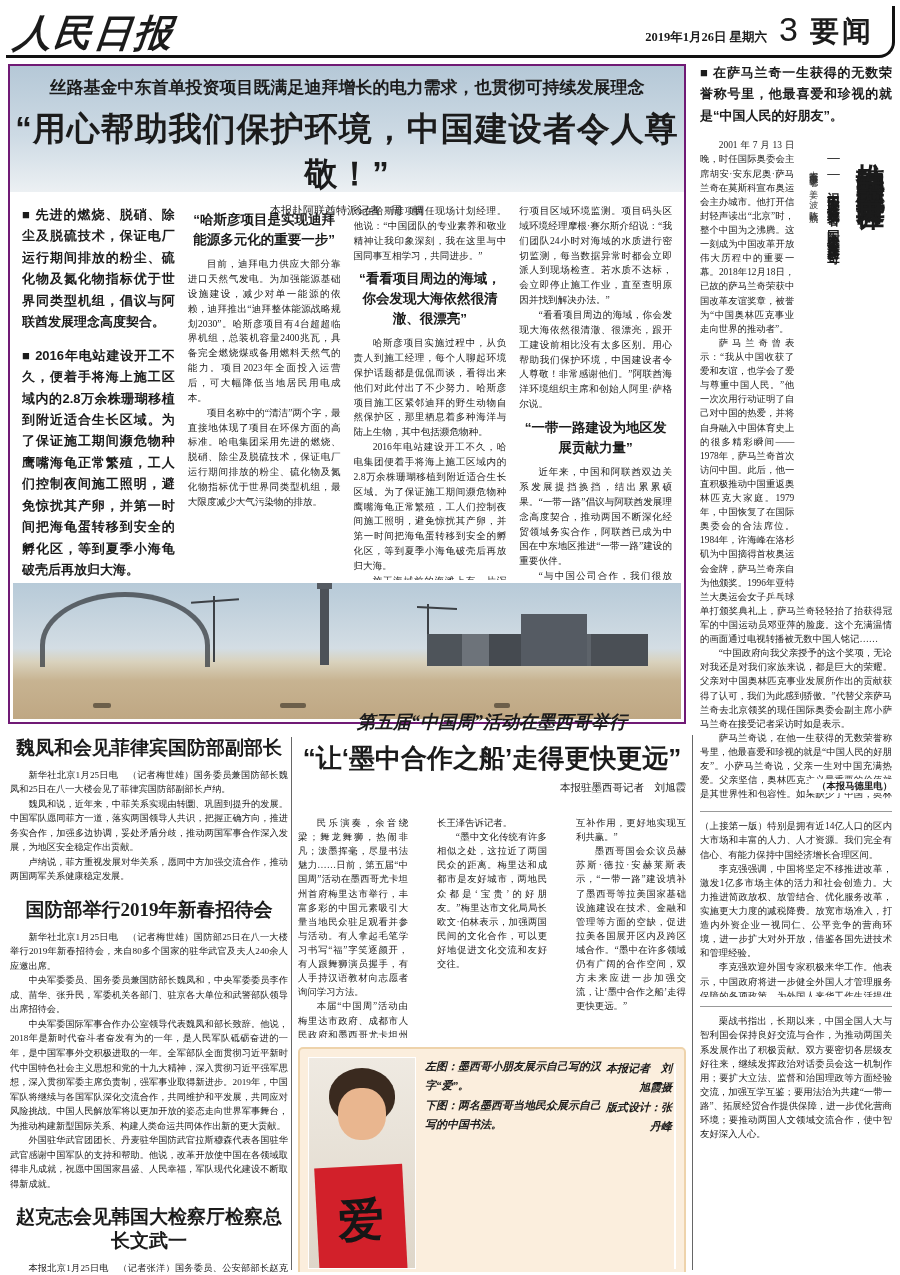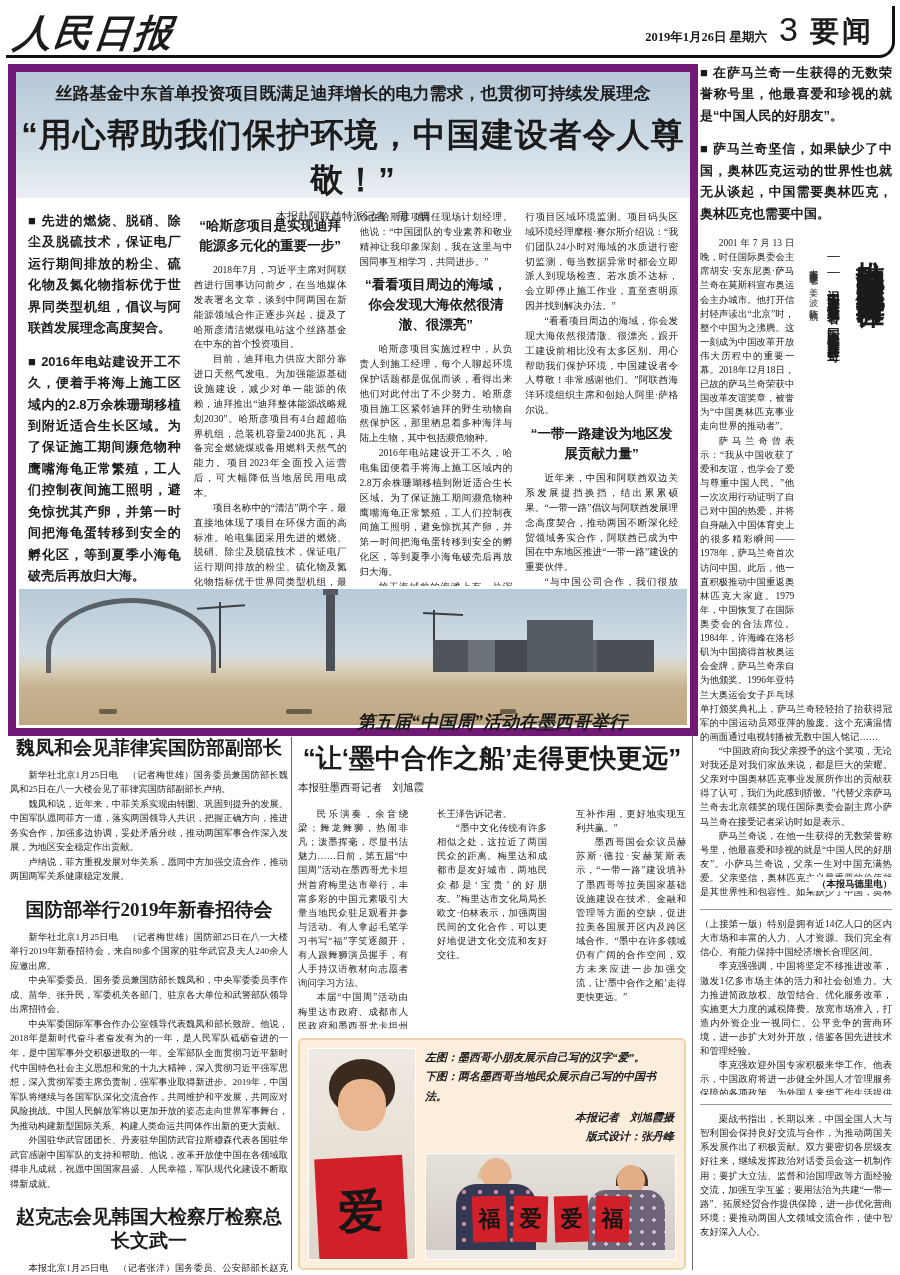--- a/index.html
+++ b/index.html
@@ -9,21 +9,21 @@
   .masthead{position:absolute;left:14px;top:8px;font-size:38px;font-weight:bold;
             font-style:italic;transform:skewX(-6deg);letter-spacing:2px;}
   .head-right{position:absolute;right:26px;top:10px;display:flex;align-items:baseline;gap:12px;}
   .head-date{font-size:12.5px;font-weight:bold;}
   .head-page{font-size:34px;font-family:"Liberation Sans","DejaVu Sans",sans-serif;}
   .head-section{font-size:29px;font-weight:bold;font-family:"Liberation Sans","DejaVu Sans",sans-serif;letter-spacing:3px;}
   .head-frame{position:absolute;left:6px;top:6px;width:886px;height:49px;
               border-bottom:3px solid #111;border-right:3px solid #111;border-bottom-right-radius:16px;}
   
   .main-box{position:absolute;left:8px;top:64px;width:674px;height:656px;
-            border:8px solid #701a75;background:#fff;overflow:hidden;}
+            border:2px solid #701a75;background:#fff;overflow:hidden;}
   .main-head{height:116px;background:linear-gradient(180deg,#b5c8d7 0%,#cddae4 55%,#ecf0f3 100%);
              text-align:center;padding-top:10px;}
   .kicker{font-family:"Liberation Sans","DejaVu Sans",sans-serif;font-weight:bold;font-size:17px;margin:0;}
   .headline{font-family:"Liberation Sans","DejaVu Sans",sans-serif;font-weight:900;font-size:33px;
             margin:8px 0 6px;letter-spacing:1px;}
   .byline{font-size:11px;margin:0;color:#222;}
   .main-cols{display:flex;gap:13px;padding:12px 12px 0 12px;height:376px;overflow:hidden;}
   .mcol{flex:1;overflow:hidden;font-size:9.6px;line-height:1.55;text-align:justify;}
   .bullet{font-family:"Liberation Sans","DejaVu Sans",sans-serif;font-weight:bold;
           font-size:12.5px;line-height:1.62;margin:0 0 14px;text-indent:0;}
@@ -67,33 +67,33 @@
   
   .left-bottom{position:absolute;left:10px;top:734px;width:278px;height:538px;overflow:hidden;
                font-size:9.2px;line-height:1.58;text-align:justify;}
   .lb-title{font-size:19px;font-weight:bold;text-align:center;margin:14px 0 8px;line-height:1.25;}
   .lb-title.first{margin-top:2px;}
   
   .mexico{position:absolute;left:298px;top:710px;width:388px;height:562px;overflow:hidden;}
   .mx-kicker{font-size:18px;font-style:italic;font-weight:bold;text-align:center;margin:0;}
   .mx-headline{font-family:"Liberation Sans","DejaVu Sans",sans-serif;font-weight:900;
                font-size:26px;text-align:center;margin:7px 0 5px;}
-  .mx-byline{font-size:10.5px;text-align:left;margin:0 0 12px;}
+  .mx-byline{font-size:10.5px;text-align:right;margin:0 0 21px;}
   .mx-cols{display:flex;gap:29px;height:222px;overflow:hidden;font-size:9.4px;line-height:1.5;text-align:justify;}
   .mx-col{flex:1;overflow:hidden;}
   
   .panel{margin-top:9px;height:212px;background:#fbeedd;border:2px solid #eed3ab;border-radius:5px;
          display:flex;gap:9px;padding:8px;overflow:hidden;}
   .boy-photo{position:relative;width:106px;flex:none;background:linear-gradient(180deg,#efeae2,#ded6c9);overflow:hidden;border:1px solid #fff;}
   .boy-hair{position:absolute;top:10px;left:20px;width:66px;height:56px;border-radius:50% 50% 46% 46%;background:#3a2a1f;}
   .boy-face{position:absolute;top:30px;left:29px;width:48px;height:52px;border-radius:46%;background:#e9b68f;}
   .boy-paper{position:absolute;bottom:-8px;left:8px;width:88px;height:110px;background:#d2202a;
              transform:rotate(-3deg);display:flex;align-items:center;justify-content:center;
              color:#161616;font-size:46px;font-weight:bold;}
-  .panel-right{flex:1;display:flex;flex-direction:column;min-width:0;}
+  .panel-right{flex:1;display:flex;min-width:0;}
   .pan-caps{font-size:11px;font-style:italic;font-weight:bold;line-height:1.75;margin:0;}
   .pan-credit{text-align:right;margin:2px 2px 0 0;}
   .women-photo{position:relative;flex:1;margin-top:7px;background:linear-gradient(180deg,#e6e2dc,#cfc9c1);overflow:hidden;border:1px solid #fff;}
   .w1{position:absolute;left:12%;bottom:0;width:32%;height:72%;border-radius:20px 20px 0 0;background:#343852;
       background-image:radial-gradient(circle at 8px 8px,#c2899a 2px,transparent 2.5px);background-size:16px 16px;}
   .w2{position:absolute;right:4%;bottom:0;width:31%;height:66%;border-radius:18px 18px 0 0;background:#6e6478;
       background-image:radial-gradient(circle at 6px 6px,#cabdd1 1.6px,transparent 2px);background-size:12px 12px;}
   .h1c{position:absolute;left:22%;bottom:66%;width:30px;height:32px;border-radius:50%;background:#e7b58e;}
   .h1h{position:absolute;left:21%;bottom:76%;width:34px;height:18px;border-radius:16px 16px 0 0;background:#d9c79b;}
   .h2c{position:absolute;right:12%;bottom:61%;width:28px;height:30px;border-radius:50%;background:#e3ad85;}
@@ -127,21 +127,20 @@
       <h1 class="headline">“用心帮助我们保护环境，中国建设者令人尊敬！”</h1>
       <p class="byline">本报赴阿联酋特派记者　周　輖</p>
     </div>
     <div class="main-cols">
       <div class="mcol">
           <p class="bullet sb-bullet">■ 先进的燃烧、脱硝、除尘及脱硫技术，保证电厂运行期间排放的粉尘、硫化物及氮化物指标优于世界同类型机组，倡议与阿联酋发展理念高度契合。</p>
           <p class="bullet sb-bullet">■ 2016年电站建设开工不久，便着手将海上施工区域内的2.8万余株珊瑚移植到附近适合生长区域。为了保证施工期间濒危物种鹰嘴海龟正常繁殖，工人们控制夜间施工照明，避免惊扰其产卵，并第一时间把海龟蛋转移到安全的孵化区，等到夏季小海龟破壳后再放归大海。</p>
         </div>
       <div class="mcol">
           <p class="col-sub">“哈斯彦项目是实现迪拜能源多元化的重要一步”</p>
-          <p class="bp">2018年7月，习近平主席对阿联酋进行国事访问前夕，在当地媒体发表署名文章，谈到中阿两国在新能源领域合作正逐步兴起，提及了哈斯彦清洁燃煤电站这个丝路基金在中东的首个投资项目。</p>
           <p class="bp">目前，迪拜电力供应大部分靠进口天然气发电。为加强能源基础设施建设，减少对单一能源的依赖，迪拜推出“迪拜整体能源战略规划2030”。哈斯彦项目有4台超超临界机组，总装机容量2400兆瓦，具备完全燃烧煤或备用燃料天然气的能力。项目2023年全面投入运营后，可大幅降低当地居民用电成本。</p>
           <p class="bp">项目名称中的“清洁”两个字，最直接地体现了项目在环保方面的高标准。哈电集团采用先进的燃烧、脱硝、除尘及脱硫技术，保证电厂运行期间排放的粉尘、硫化物及氮化物指标优于世界同类型机组，最大限度减少大气污染物的排放。</p>
         </div>
       <div class="mcol">
           <p class="bp noind">今在哈斯彦项目任现场计划经理。他说：“中国团队的专业素养和敬业精神让我印象深刻，我在这里与中国同事互相学习，共同进步。”</p>
           <p class="col-sub">“看看项目周边的海域，你会发现大海依然很清澈、很漂亮”</p>
           <p class="bp">哈斯彦项目实施过程中，从负责人到施工经理，每个人聊起环境保护话题都是侃侃而谈，看得出来他们对此付出了不少努力。哈斯彦项目施工区紧邻迪拜的野生动物自然保护区，那里栖息着多种海洋与陆上生物，其中包括濒危物种。</p>
           <p class="bp">2016年电站建设开工不久，哈电集团便着手将海上施工区域内的2.8万余株珊瑚移植到附近适合生长区域。为了保证施工期间濒危物种鹰嘴海龟正常繁殖，工人们控制夜间施工照明，避免惊扰其产卵，并第一时间把海龟蛋转移到安全的孵化区，等到夏季小海龟破壳后再放归大海。</p>
           <p class="bp">施工海域前的海滩上有一片泻湖，施工阶段被作为保护区使用。这片泻湖中生活着多种生物，项目团队定期在这里进</p>
         </div>
@@ -165,21 +164,20 @@
       <div class="ph-complex2"></div>
       <div class="ph-sand-blob s1"></div>
       <div class="ph-sand-blob s2"></div>
       <div class="ph-sand-blob s3"></div>
     </div>
   </section>
 
   <aside class="sidebar">
     <div class="sb-bullets">
         <p class="bullet sb-bullet">■ 在萨马兰奇一生获得的无数荣誉称号里，他最喜爱和珍视的就是“中国人民的好朋友”。</p>
-        <p class="bullet sb-bullet">■ 萨马兰奇坚信，如果缺少了中国，奥林匹克运动的世界性也就无从谈起，中国需要奥林匹克，奥林匹克也需要中国。</p>
       </div>
     <div class="sb-article">
       <div class="vtitle-block">
         <h2 class="vtitle">推动中国奥林匹克事业走向世界</h2>
         <p class="vsub">——记中国改革友谊奖章获得者、国际奥委会原主席萨马兰奇</p>
         <p class="vby">本报驻西班牙记者　姜　波　陈晓航</p>
       </div>
       <div>
           <p class="bp">2001年7月13日晚，时任国际奥委会主席胡安·安东尼奥·萨马兰奇在莫斯科宣布奥运会主办城市。他打开信封轻声读出“北京”时，整个中国为之沸腾。这一刻成为中国改革开放伟大历程中的重要一幕。2018年12月18日，已故的萨马兰奇荣获中国改革友谊奖章，被誉为“中国奥林匹克事业走向世界的推动者”。</p>
           <p class="bp">萨马兰奇曾表示：“我从中国收获了爱和友谊，也学会了爱与尊重中国人民。”他一次次用行动证明了自己对中国的热爱，并将自身融入中国体育史上的很多精彩瞬间——1978年，萨马兰奇首次访问中国。此后，他一直积极推动中国重返奥林匹克大家庭。1979年，中国恢复了在国际奥委会的合法席位。1984年，许海峰在洛杉矶为中国摘得首枚奥运会金牌，萨马兰奇亲自为他颁奖。1996年亚特兰大奥运会女子乒乓球单打颁奖典礼上，萨马兰奇轻轻抬了抬获得冠军的中国运动员邓亚萍的脸庞。这个充满温情的画面通过电视转播被无数中国人铭记……</p>

